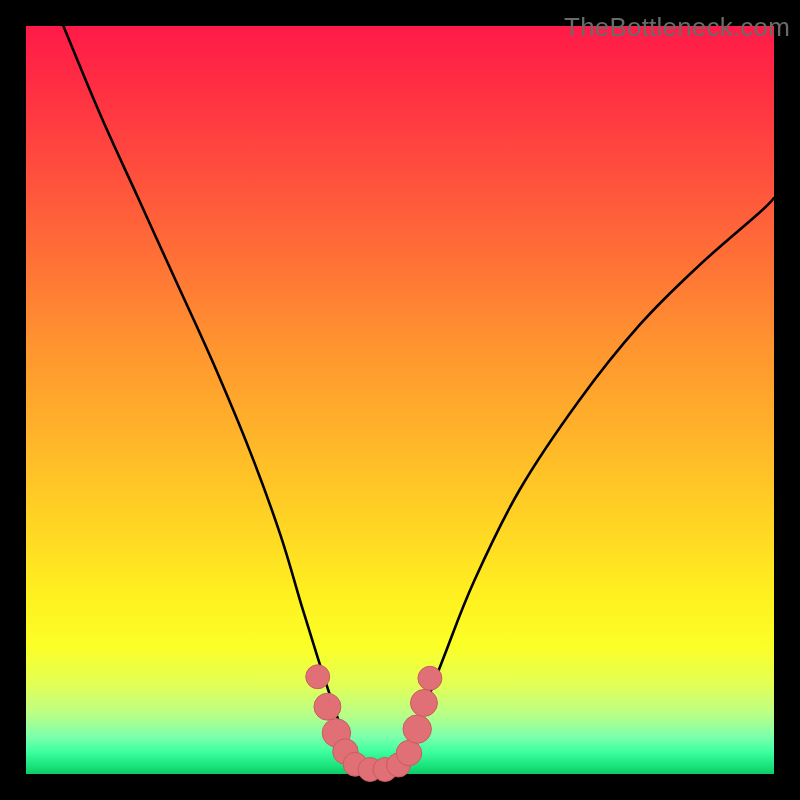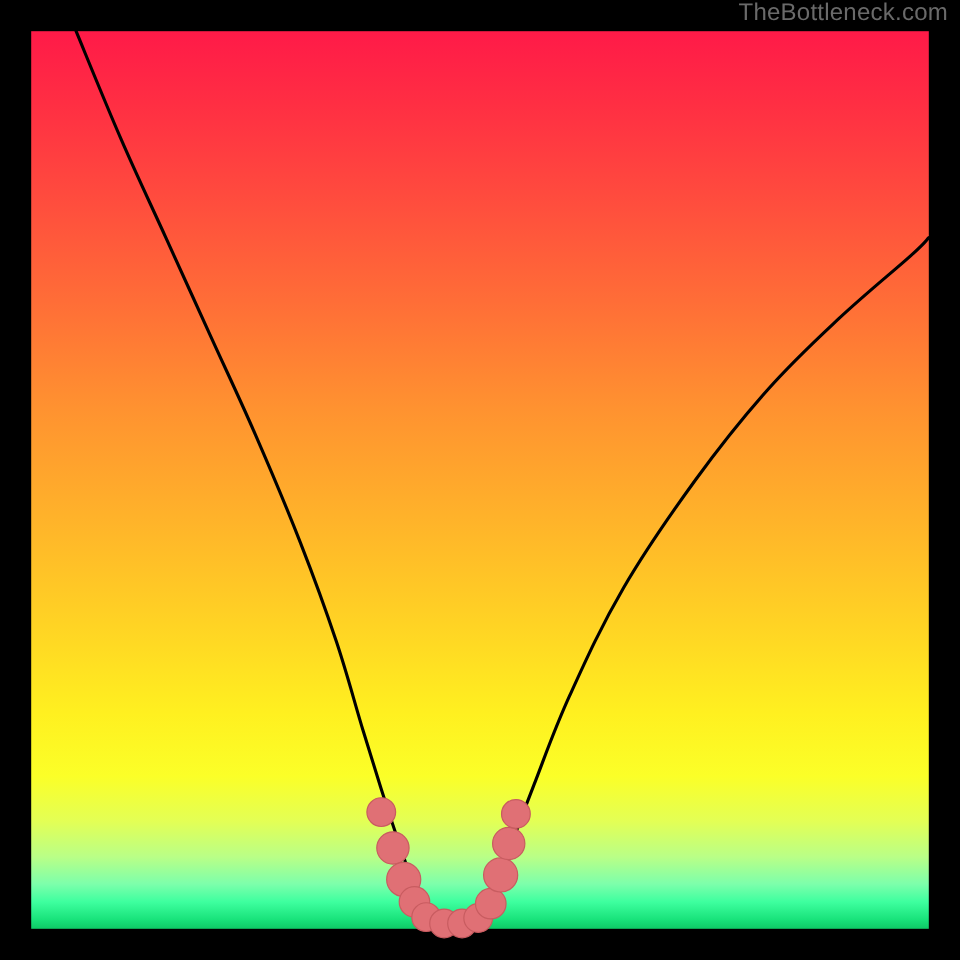--- a/index.html
+++ b/index.html
@@ -47,24 +47,24 @@
   svg.curves {
     position: absolute;
     left: 0;
     top: 0;
     width: 748px;
     height: 748px;
     overflow: visible;
   }
   .watermark {
     position: absolute;
-    top: 0;
+    top: 12px;
     right: 10px;
     color: #6a6a6a;
-    font-size: 20px;
+    font-size: 26px;
     font-weight: 500;
     letter-spacing: 0.2px;
     user-select: none;
   }
 </style>
 </head>
 <body>
 
 <div class="frame">
   <div class="plot">

